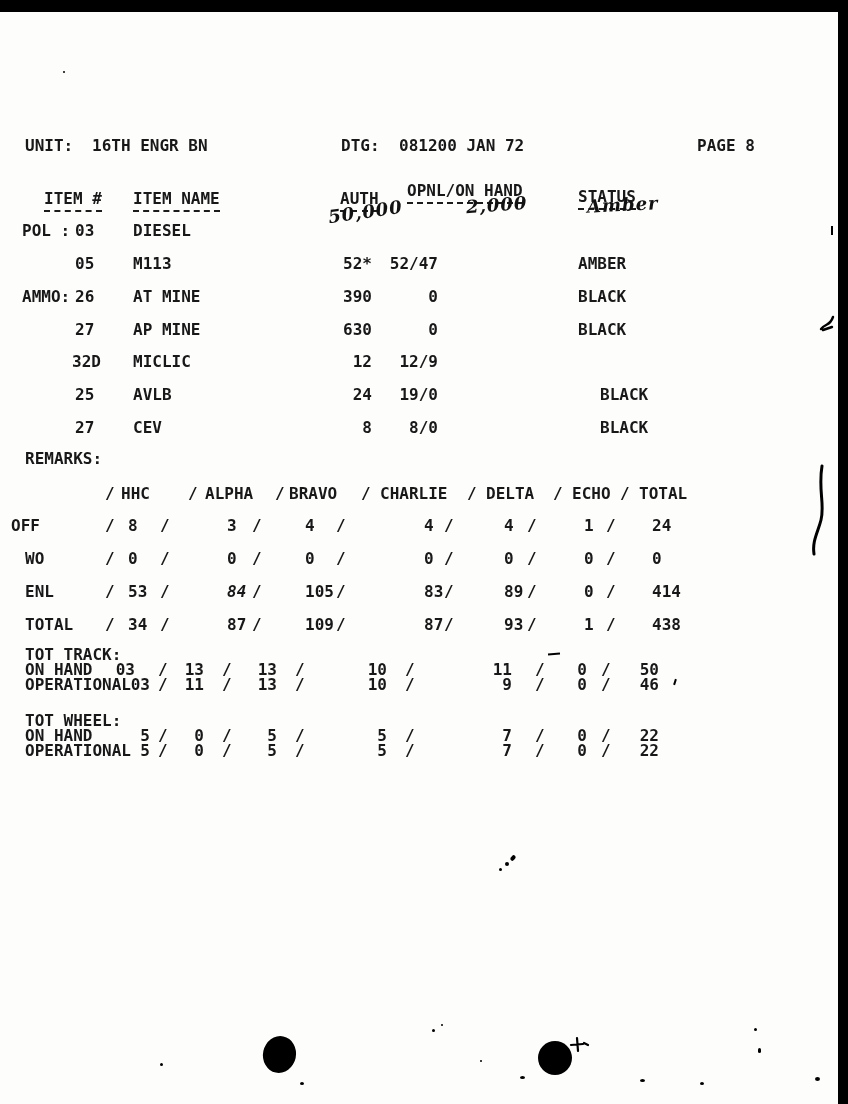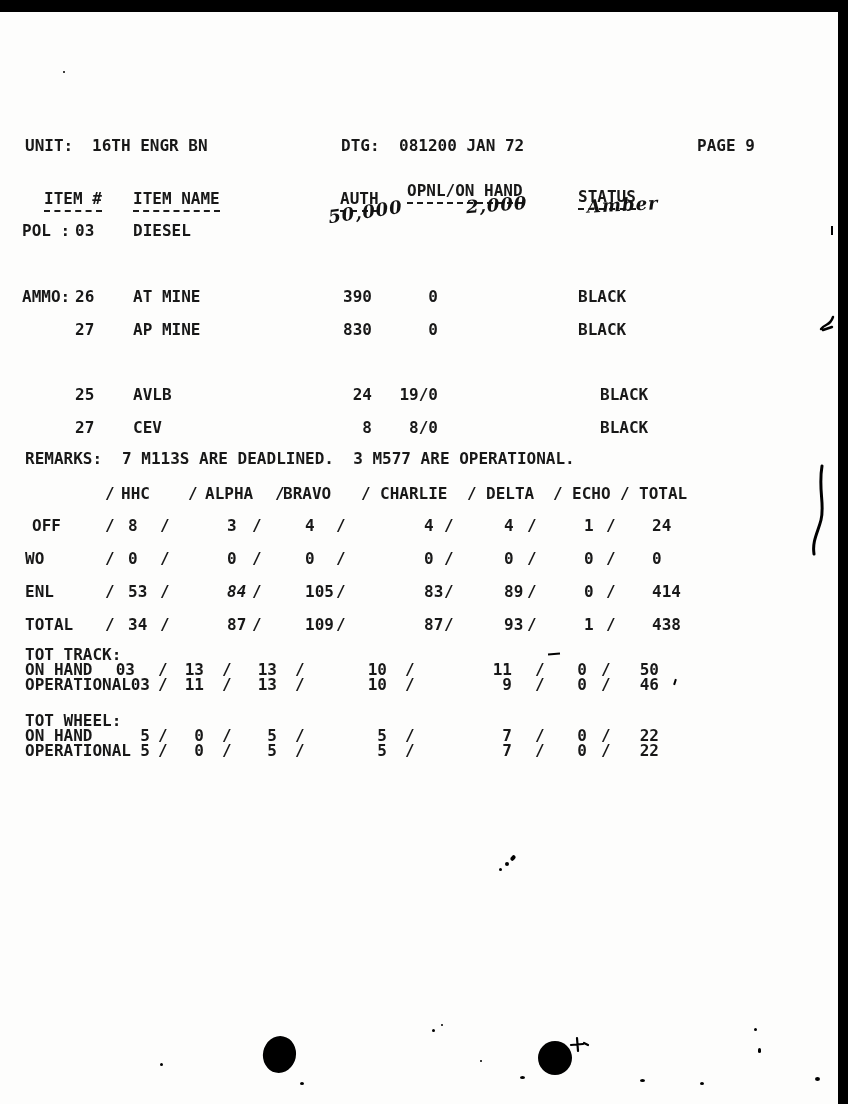--- a/index.html
+++ b/index.html
@@ -39,93 +39,105 @@
 </style>
 </head>
 <body>
 
 <div class="page">
 
   <span class="ln" style="left:25px;top:137px">UNIT:</span>
   <span class="ln" style="left:92px;top:137px">16TH ENGR BN</span>
   <span class="ln" style="left:341px;top:137px">DTG:</span>
   <span class="ln" style="left:399px;top:137px">081200 JAN 72</span>
-  <span class="ln" style="left:697px;top:137px">PAGE 9</span>
+  <span class="ln" style="left:697px;top:137px">PAGE 8</span>
 
   <span class="ln hdr" style="left:44px;top:190px">ITEM #</span>
   <span class="ln hdr" style="left:133px;top:190px">ITEM NAME</span>
   <span class="ln hdr" style="left:340px;top:190px">AUTH</span>
   <span class="ln hdr" style="left:407px;top:182px">OPNL/ON HAND</span>
   <span class="ln hdr" style="left:578px;top:188px">STATUS</span>
 
   <div class="trow" style="top:222px">
     <span class="cell" style="left:22px">POL :</span>
     <span class="cell" style="left:75px">03</span>
     <span class="cell" style="left:133px">DIESEL</span>
   </div>
   <span class="hw" style="left:328px;top:203px;transform:rotate(-8deg)">50,000</span>
   <span class="hw" style="left:466px;top:196px;transform:rotate(-4deg)">2,000</span>
   <span class="hw" style="left:587px;top:196px;transform:rotate(-3deg)">Amber</span>
 
+  <div class="trow" style="top:255px">
+    <span class="cell" style="left:75px">05</span>
+    <span class="cell" style="left:133px">M113</span>
+    <span class="cell rbox" style="left:290px;width:82px">52*</span>
+    <span class="cell rbox" style="left:350px;width:88px">52/47</span>
+    <span class="cell" style="left:578px">AMBER</span>
+  </div>
 
   <div class="trow" style="top:288px">
     <span class="cell" style="left:22px">AMMO:</span>
     <span class="cell" style="left:75px">26</span>
     <span class="cell" style="left:133px">AT MINE</span>
     <span class="cell rbox" style="left:290px;width:82px">390</span>
     <span class="cell rbox" style="left:350px;width:88px">0</span>
     <span class="cell" style="left:578px">BLACK</span>
   </div>
 
   <div class="trow" style="top:321px">
     <span class="cell" style="left:75px">27</span>
     <span class="cell" style="left:133px">AP MINE</span>
-    <span class="cell rbox" style="left:290px;width:82px">830</span>
+    <span class="cell rbox" style="left:290px;width:82px">630</span>
     <span class="cell rbox" style="left:350px;width:88px">0</span>
     <span class="cell" style="left:578px">BLACK</span>
   </div>
 
+  <div class="trow" style="top:353px">
+    <span class="cell" style="left:72px">32D</span>
+    <span class="cell" style="left:133px">MICLIC</span>
+    <span class="cell rbox" style="left:290px;width:82px">12</span>
+    <span class="cell rbox" style="left:350px;width:88px">12/9</span>
+  </div>
 
   <div class="trow" style="top:386px">
     <span class="cell" style="left:75px">25</span>
     <span class="cell" style="left:133px">AVLB</span>
     <span class="cell rbox" style="left:290px;width:82px">24</span>
     <span class="cell rbox" style="left:350px;width:88px">19/0</span>
     <span class="cell" style="left:600px">BLACK</span>
   </div>
 
   <div class="trow" style="top:419px">
     <span class="cell" style="left:75px">27</span>
     <span class="cell" style="left:133px">CEV</span>
     <span class="cell rbox" style="left:290px;width:82px">8</span>
     <span class="cell rbox" style="left:350px;width:88px">8/0</span>
     <span class="cell" style="left:600px">BLACK</span>
   </div>
 
   <span class="ln" style="left:25px;top:450px">REMARKS:</span>
-  <span class="ln" style="left:122px;top:450px">7 M113S ARE DEADLINED.  3 M577 ARE OPERATIONAL.</span>
 
   <div class="trow" style="top:485px">
       <span class="cell" style="left: 105px;">/</span>
       <span class="cell" style="left: 121px;">HHC</span>
       <span class="cell" style="left: 188px;">/</span>
       <span class="cell" style="left: 205px;">ALPHA</span>
       <span class="cell" style="left: 275px;">/</span>
-      <span class="cell" style="left: 283px; text-align: right;">BRAVO</span>
+      <span class="cell" style="left: 289px; text-align: right;">BRAVO</span>
       <span class="cell" style="left: 361px;">/</span>
       <span class="cell" style="left: 380px;">CHARLIE</span>
       <span class="cell" style="left: 467px;">/</span>
       <span class="cell" style="left: 486px;">DELTA</span>
       <span class="cell" style="left: 553px;">/</span>
       <span class="cell" style="left: 572px;">ECHO</span>
       <span class="cell" style="left: 620px;">/</span>
       <span class="cell" style="left: 639px;">TOTAL</span>
     </div>
   <div class="trow" style="top:517px">
-      <span class="cell" style="left: 32px; text-align: center;">OFF</span>
+      <span class="cell" style="left: 11px; text-align: center;">OFF</span>
       <span class="cell" style="left: 105px;">/</span>
       <span class="cell" style="left: 128px;">8</span>
       <span class="cell" style="left: 160px;">/</span>
       <span class="cell" style="left: 227px;">3</span>
       <span class="cell" style="left: 252px;">/</span>
       <span class="cell" style="left: 305px;">4</span>
       <span class="cell" style="left: 336px;">/</span>
       <span class="cell" style="left: 424px;">4</span>
       <span class="cell" style="left: 444px;">/</span>
       <span class="cell" style="left: 504px;">4</span>

